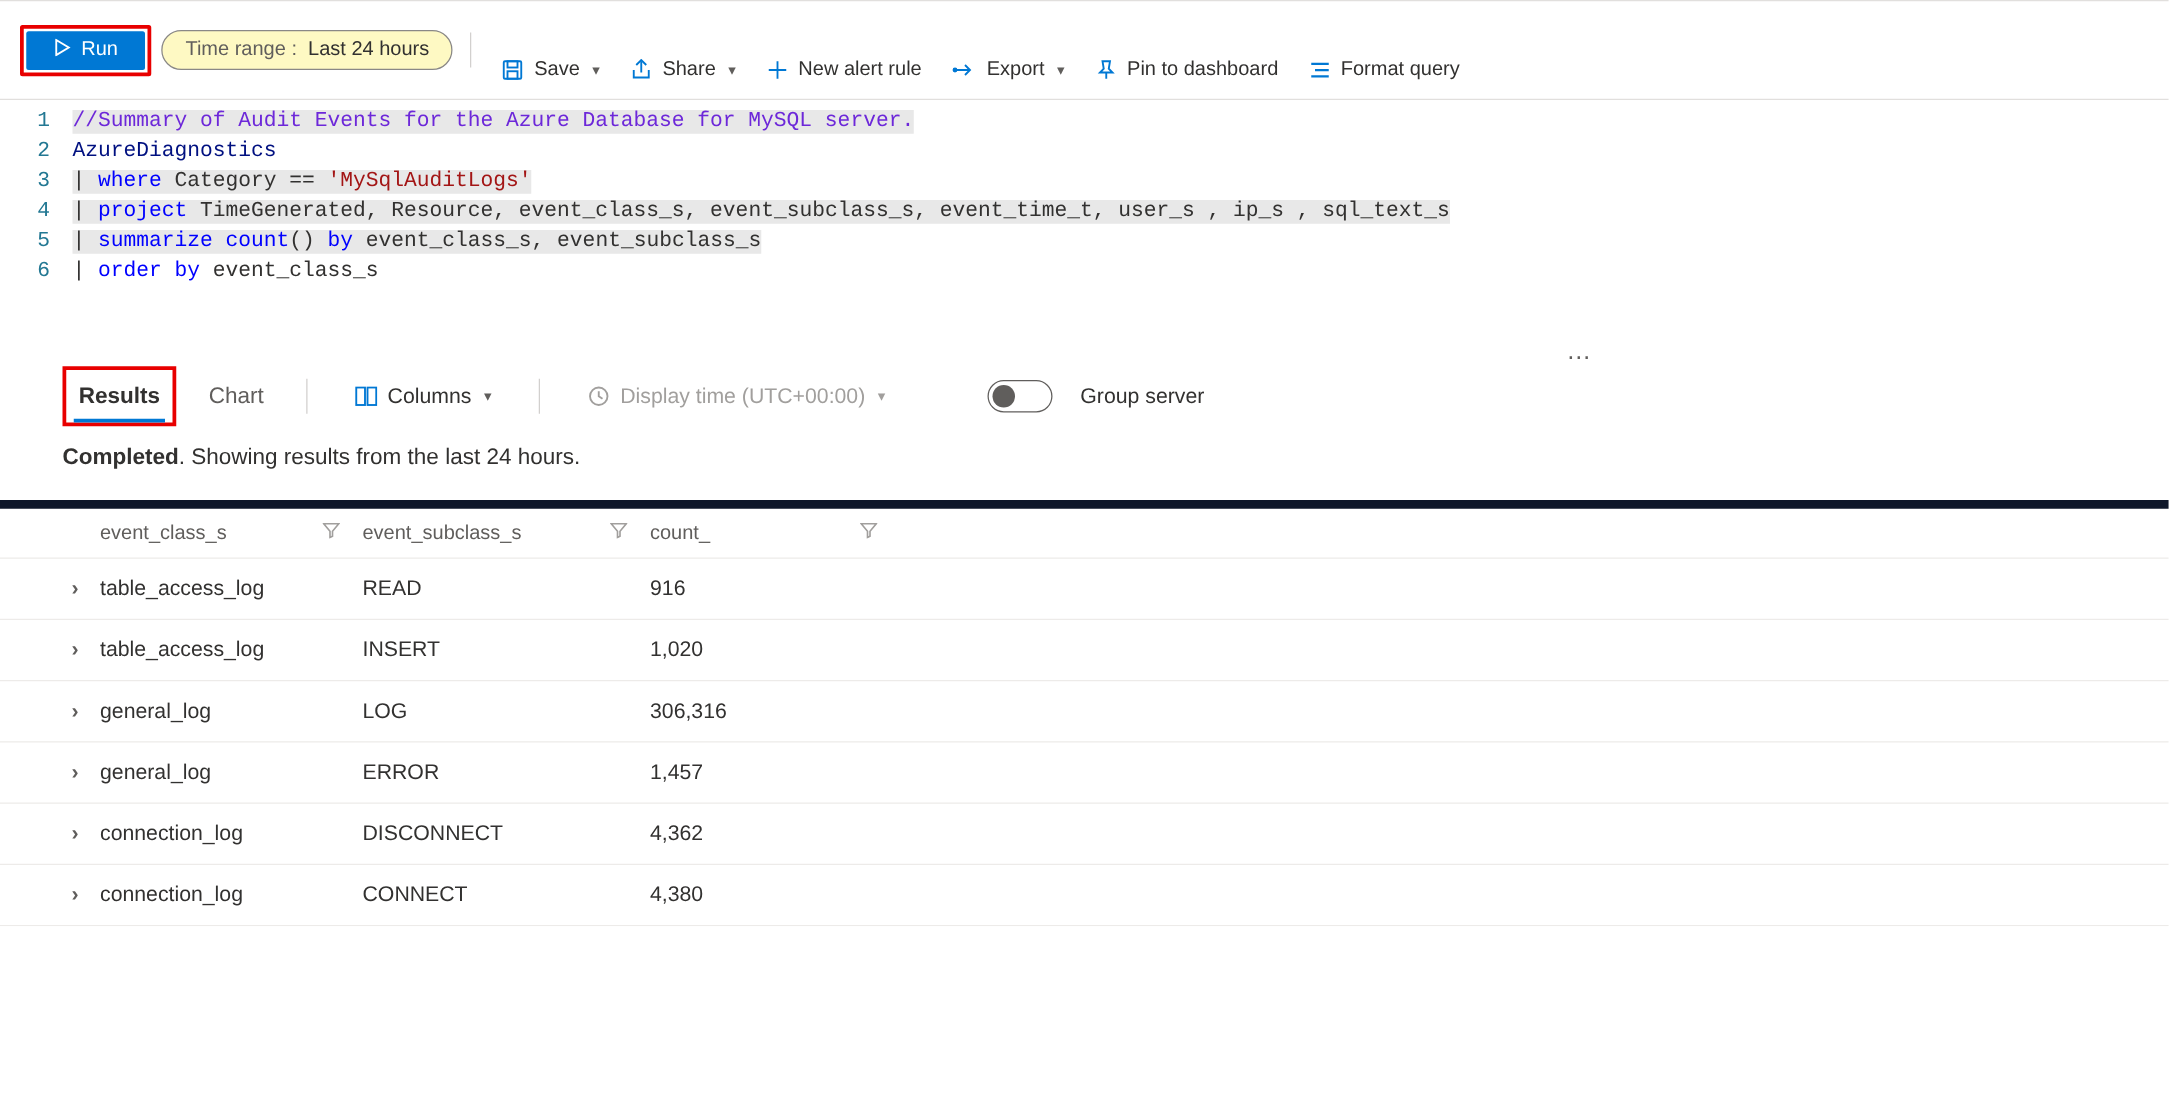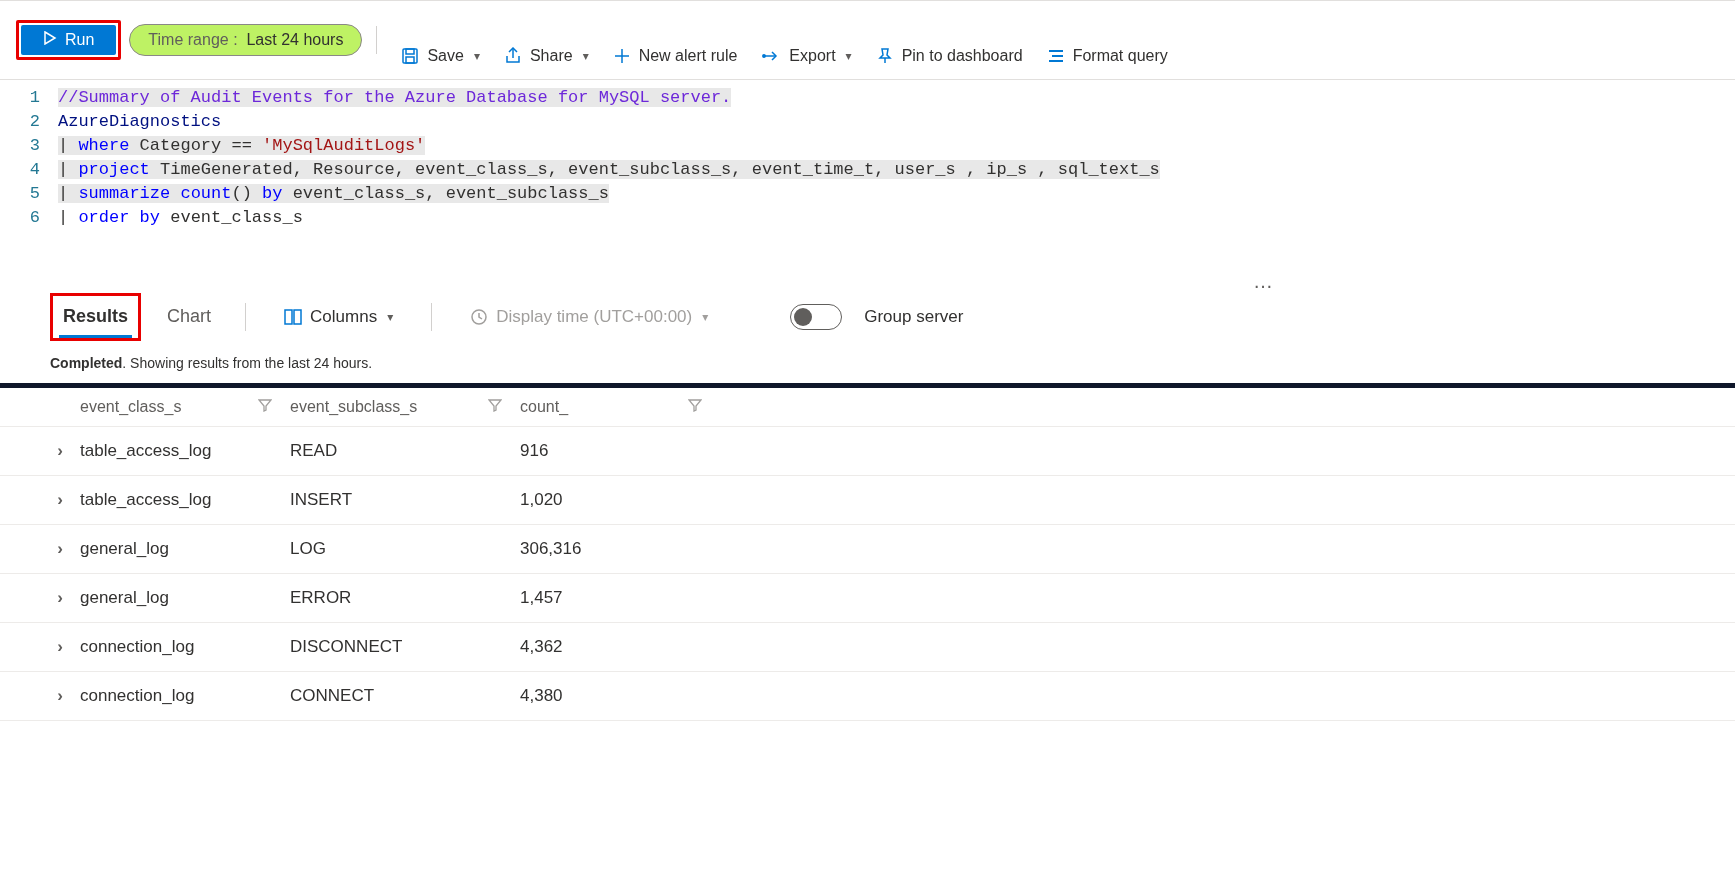--- a/index.html
+++ b/index.html
@@ -34,21 +34,21 @@
   align-items: center;
   gap: 8px;
   cursor: pointer;
 }
 .time-range {
   border: 1px solid #8a8886;
   border-radius: 18px;
   padding: 6px 18px;
   font-size: 16px;
   color: #605e5c;
-  background: #bef264;
+  background: #fef9c3;
   cursor: pointer;
   margin-left: 4px;
 }
 .time-range .val { color: #323130; }
 .vsep {
   width: 1px;
   height: 28px;
   background: #d2d0ce;
   margin: 0 10px;
 }
@@ -124,23 +124,23 @@
   width: 52px; height: 26px; border-radius:13px;
   background:#fff; border:1px solid #605e5c;
   position:relative; cursor:pointer;
 }
 .toggle .knob {
   position:absolute; left:3px; top:3px;
   width:18px; height:18px; border-radius:50%;
   background:#605e5c;
 }
 .status-line {
-  padding: 14px 0 12px 50px;
-  font-size: 14px;
-  border-bottom: 5px solid #0f172a;
+  padding: 14px 0 24px 50px;
+  font-size: 18px;
+  border-bottom: 7px solid #0f172a;
 }
 .status-line .b { font-weight:600; }
 .table { width:100%; }
 .thead, .trow {
   display:flex; align-items:center;
   border-bottom:1px solid #edebe9;
   padding: 10px 0 10px 40px;
 }
 .thead { color:#605e5c; font-size:16px; }
 .col-exp { width: 40px; display:flex; justify-content:center; }

